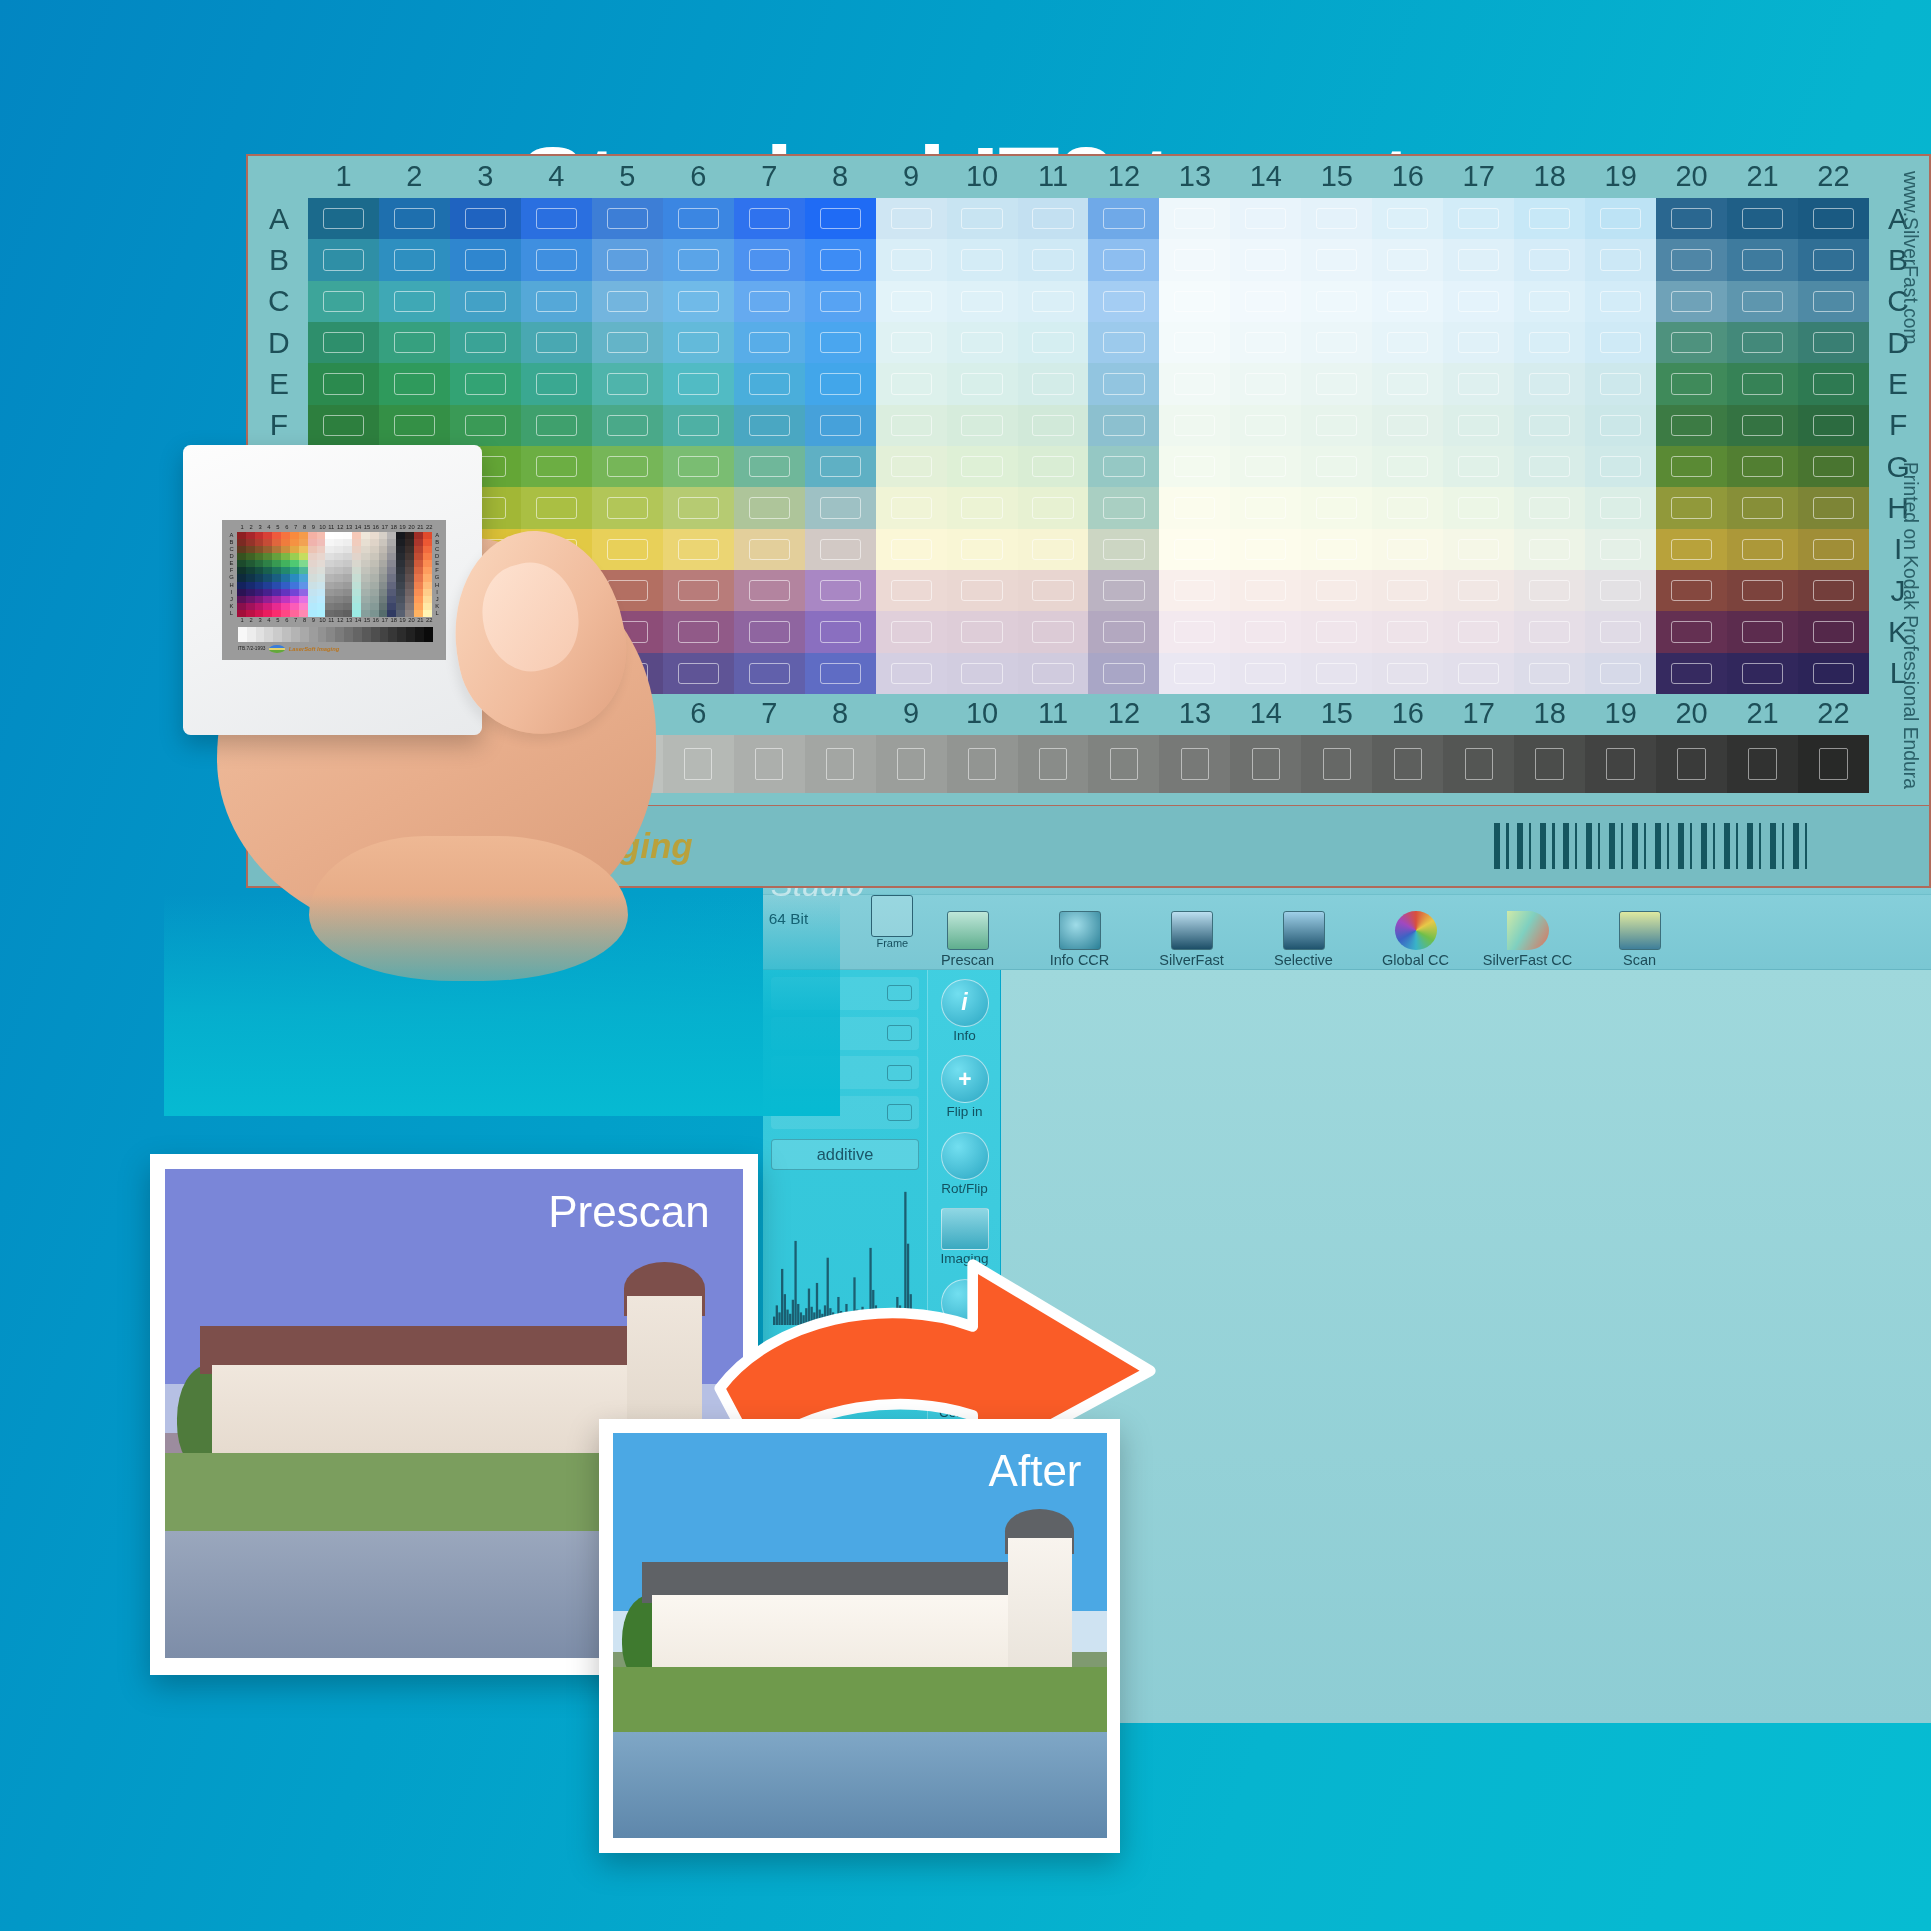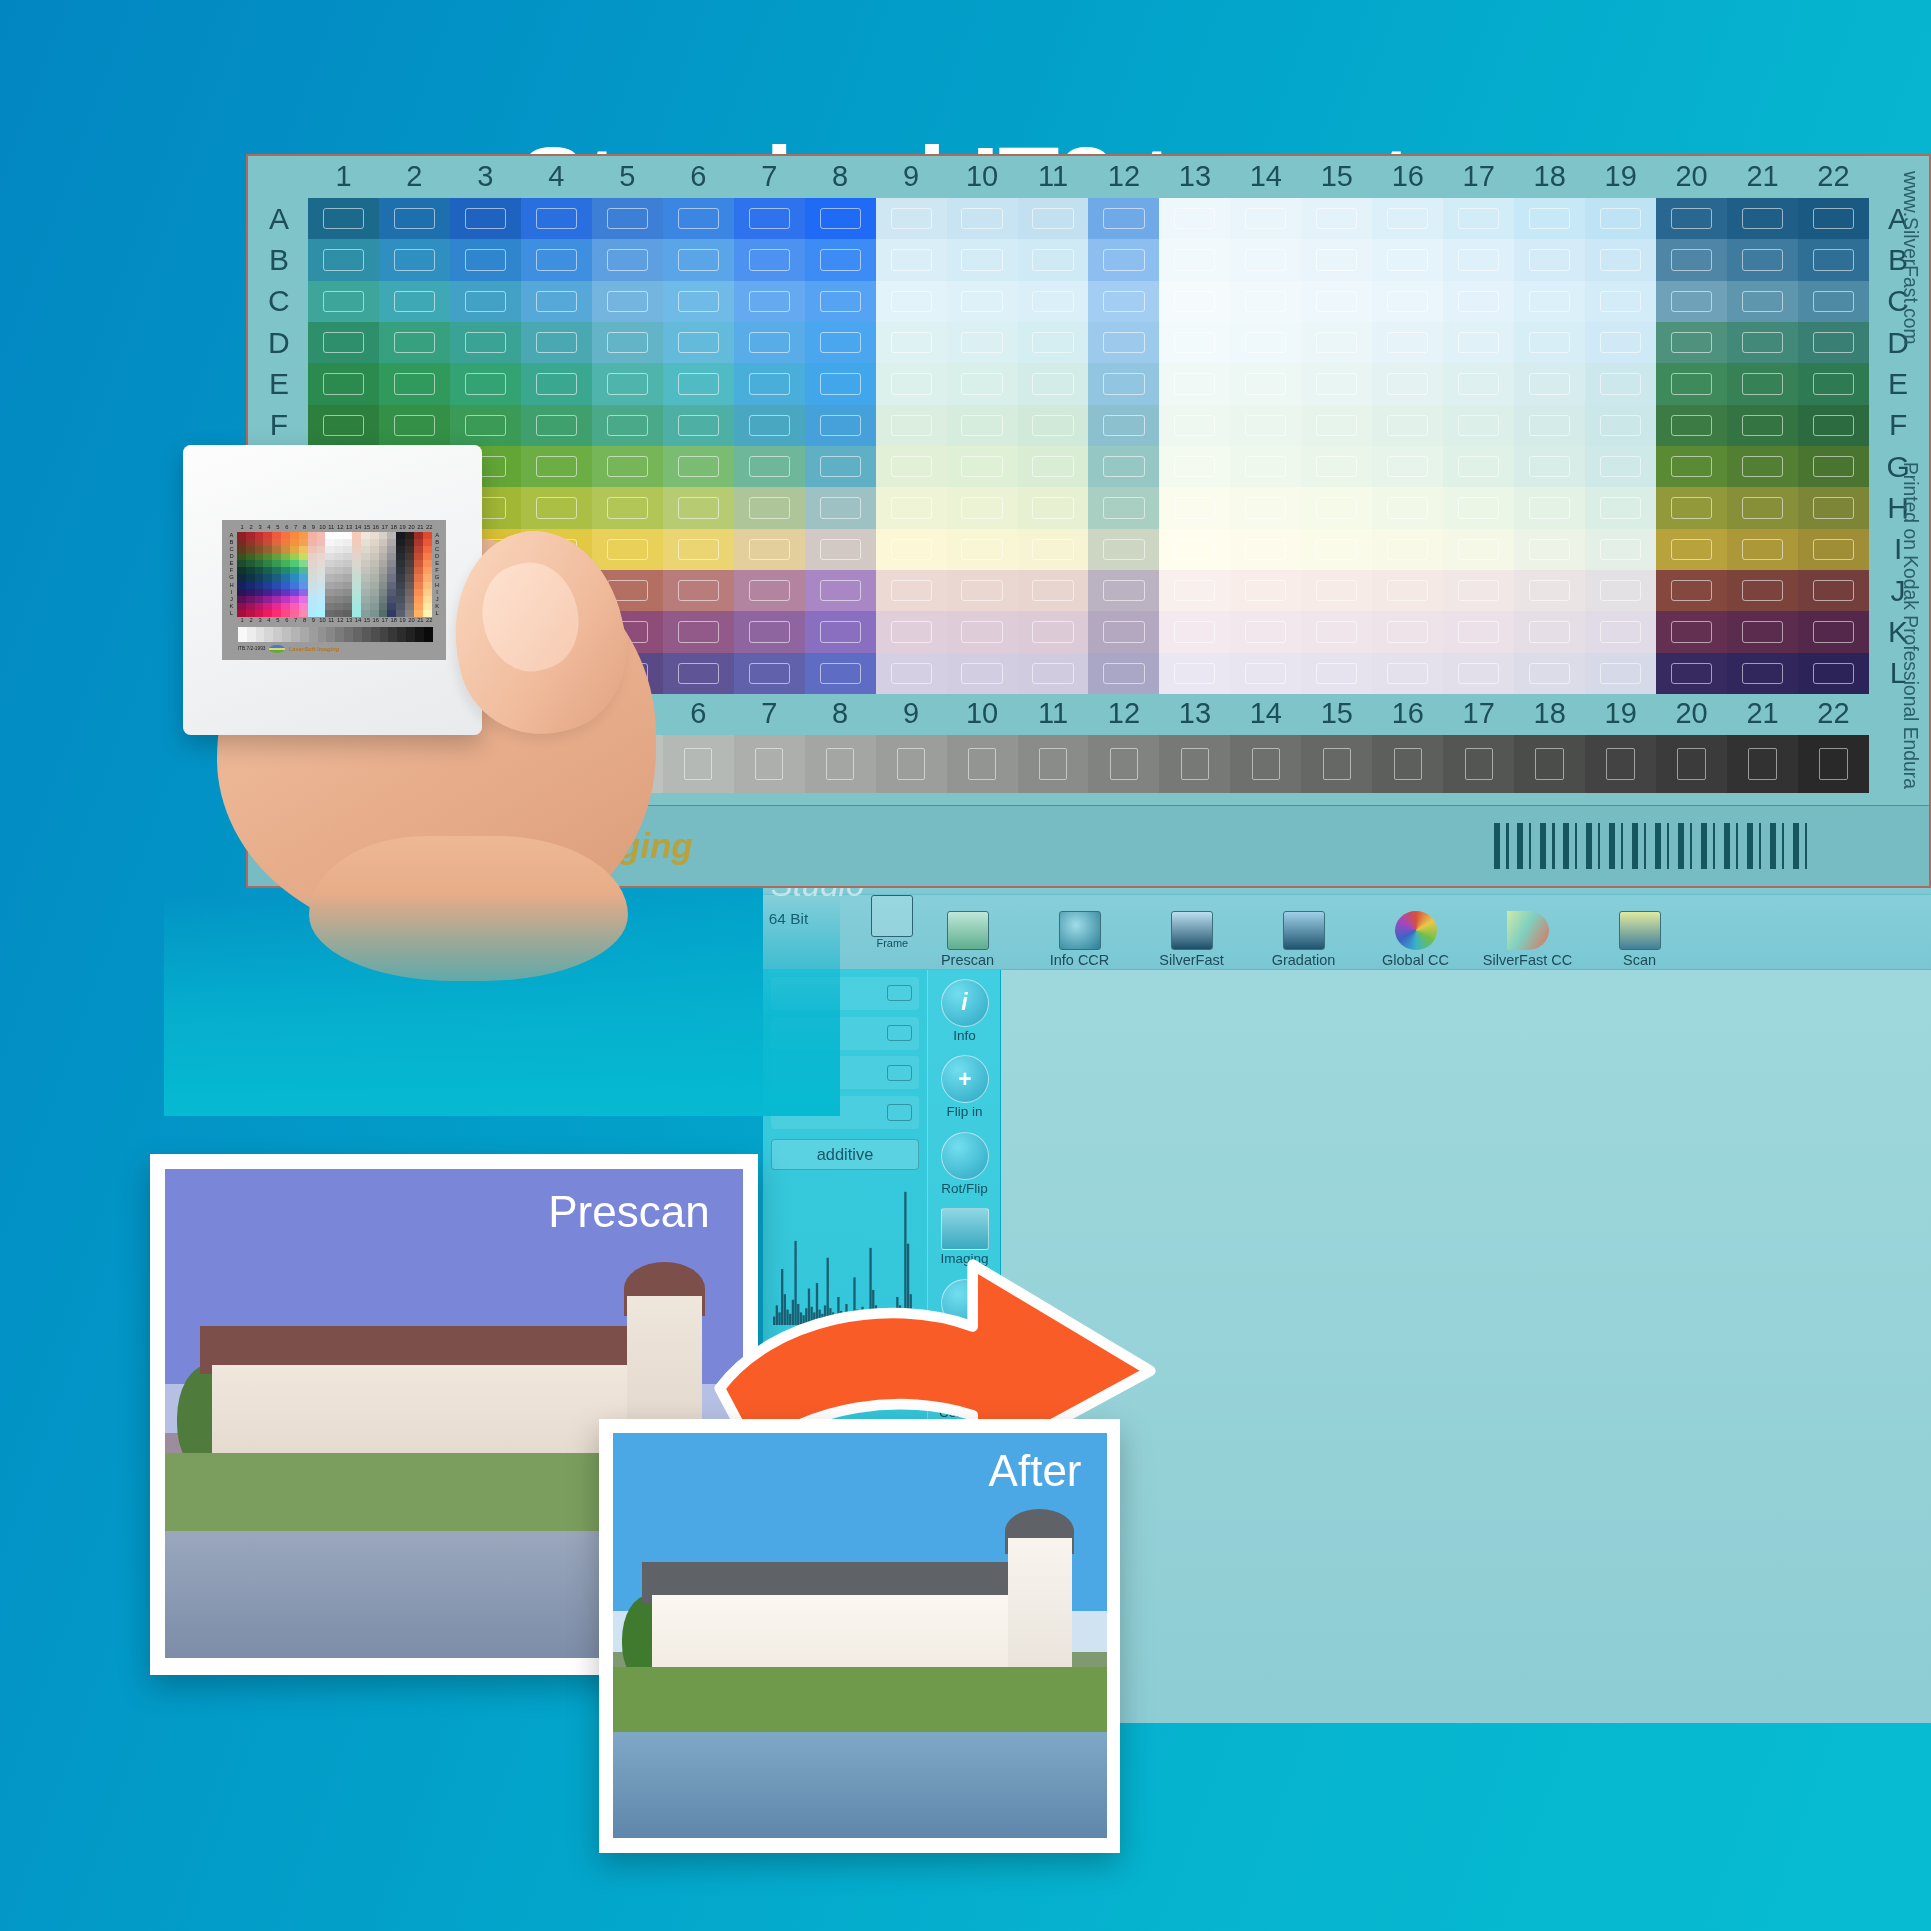--- a/index.html
+++ b/index.html
@@ -310,21 +310,21 @@
       <div class="sf-tool">
         <div class="sf-tool-glyph" style="background: radial-gradient(circle at 40% 35%, rgb(159, 220, 232), rgb(42, 127, 150));"></div>
         <div class="sf-tool-label">Info CCR</div>
       </div>
       <div class="sf-tool">
         <div class="sf-tool-glyph" style="background: linear-gradient(rgb(188, 223, 240), rgb(29, 79, 104));"></div>
         <div class="sf-tool-label">SilverFast</div>
       </div>
       <div class="sf-tool">
         <div class="sf-tool-glyph" style="background: linear-gradient(rgb(159, 208, 232), rgb(32, 84, 110));"></div>
-        <div class="sf-tool-label">Gradation</div>
+        <div class="sf-tool-label">Selective</div>
       </div>
       <div class="sf-tool">
         <div class="sf-tool-glyph" style="border-radius: 50%; border: none; background: conic-gradient(rgb(217, 79, 61), rgb(232, 201, 72), rgb(111, 191, 74), rgb(57, 179, 201), rgb(59, 99, 196), rgb(160, 72, 192), rgb(217, 79, 61));"></div>
         <div class="sf-tool-label">Global CC</div>
       </div>
       <div class="sf-tool">
         <div class="sf-tool-glyph" style="border: none; border-radius: 0px 50% 50% 0px; background: linear-gradient(120deg, rgb(207, 233, 168), rgb(127, 208, 192) 45%, rgb(224, 112, 90));"></div>
         <div class="sf-tool-label">SilverFast CC</div>
       </div>
       <div class="sf-tool">

